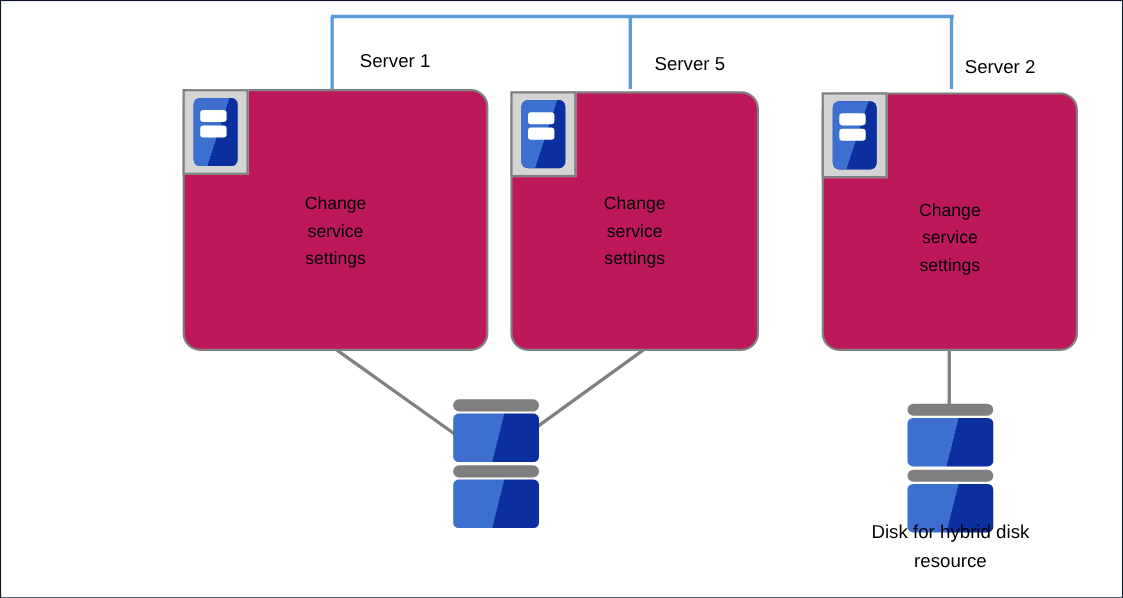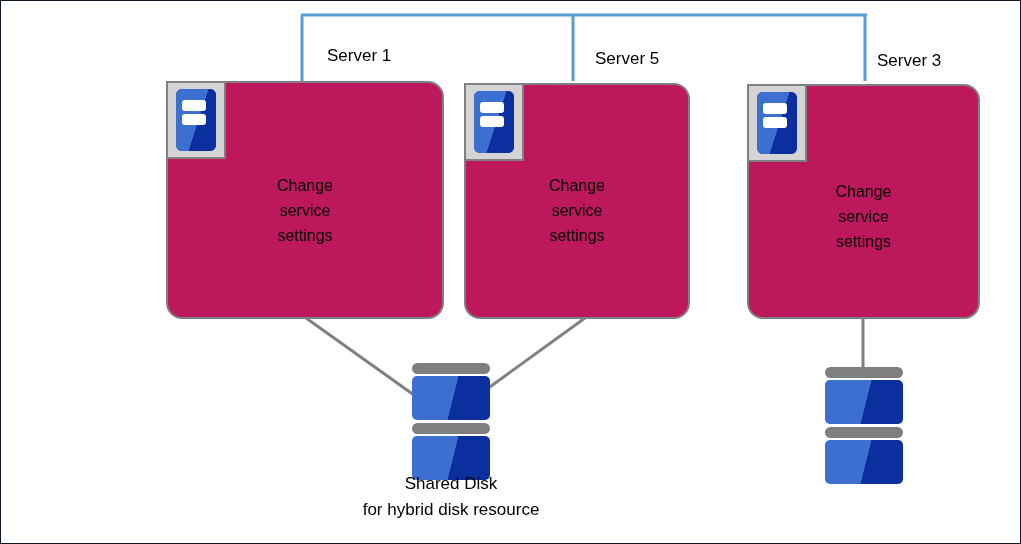--- a/index.html
+++ b/index.html
@@ -167,21 +167,21 @@
       <div class="server-icon-inner">
         <span class="icon-bar b1"></span>
         <span class="icon-bar b2"></span>
       </div>
     </div>
     <div class="server-body-text" style="top:88px;">Change
 service
 settings</div>
   </div>
 
-  <div class="server-label" style="left:876px; top:50px;">Server 3</div>
+  <div class="server-label" style="left:876px; top:50px;">Server 2</div>
 
   <div class="server-box" style="left:746px; top:83px; width:233px; height:235px;">
     <div class="server-icon" style="left:-2px; top:-2px;">
       <div class="server-icon-inner">
         <span class="icon-bar b1"></span>
         <span class="icon-bar b2"></span>
       </div>
     </div>
     <div class="server-body-text" style="top:93px;">Change
 service
@@ -189,25 +189,25 @@
   </div>
 
   <div class="disk" style="left:411px; top:362px;">
     <div class="disk-cap"></div>
     <div class="disk-body"></div>
     <div class="disk-gap"></div>
     <div class="disk-cap"></div>
     <div class="disk-body"></div>
   </div>
 
-  <div class="disk-caption" style="left:330px; top:470px; width:240px;">Shared Disk
-for hybrid disk resource</div>
 
   <div class="disk" style="left:824px; top:366px;">
     <div class="disk-cap"></div>
     <div class="disk-body"></div>
     <div class="disk-gap"></div>
     <div class="disk-cap"></div>
     <div class="disk-body"></div>
   </div>
 
+  <div class="disk-caption" style="left:752px; top:470px; width:222px;">Disk for hybrid disk
+resource</div>
 
 </div>
 
 </body></html>

